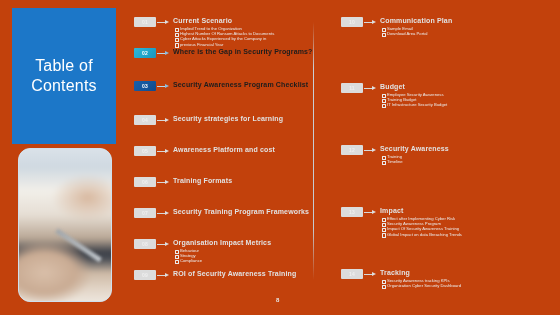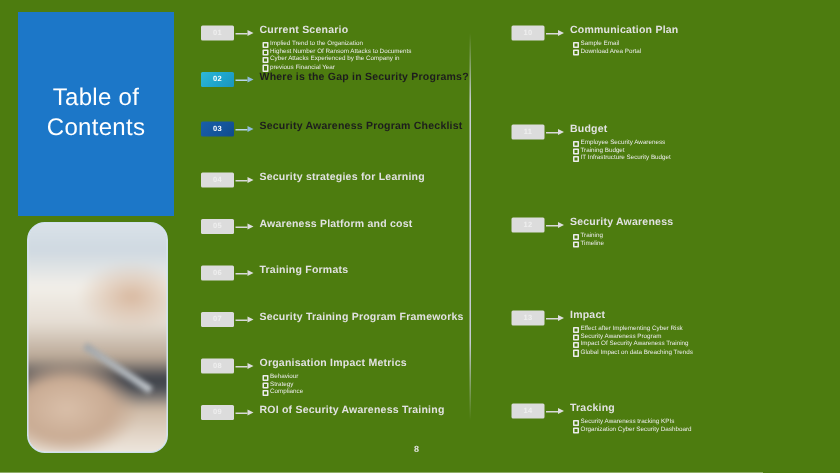--- a/index.html
+++ b/index.html
@@ -3,21 +3,21 @@
 <meta charset="utf-8">
 <style>
   html,body{margin:0;padding:0;}
   body{
     width:560px;height:315px;
     background:#ffffff;
     font-family:"Liberation Sans", sans-serif;
     overflow:hidden;
     position:relative;
   }
-  .slide{position:absolute;inset:0;background:#4d7c0f;}
+  .slide{position:absolute;inset:0;background:#c2410c;}
 
   
   .title-panel{
     position:absolute;left:12px;top:8px;width:104px;height:136px;
     background:#1c77c8;
     display:flex;align-items:center;justify-content:center;
   }
   .title-text{
     color:#ffffff;
     font-size:16px;

